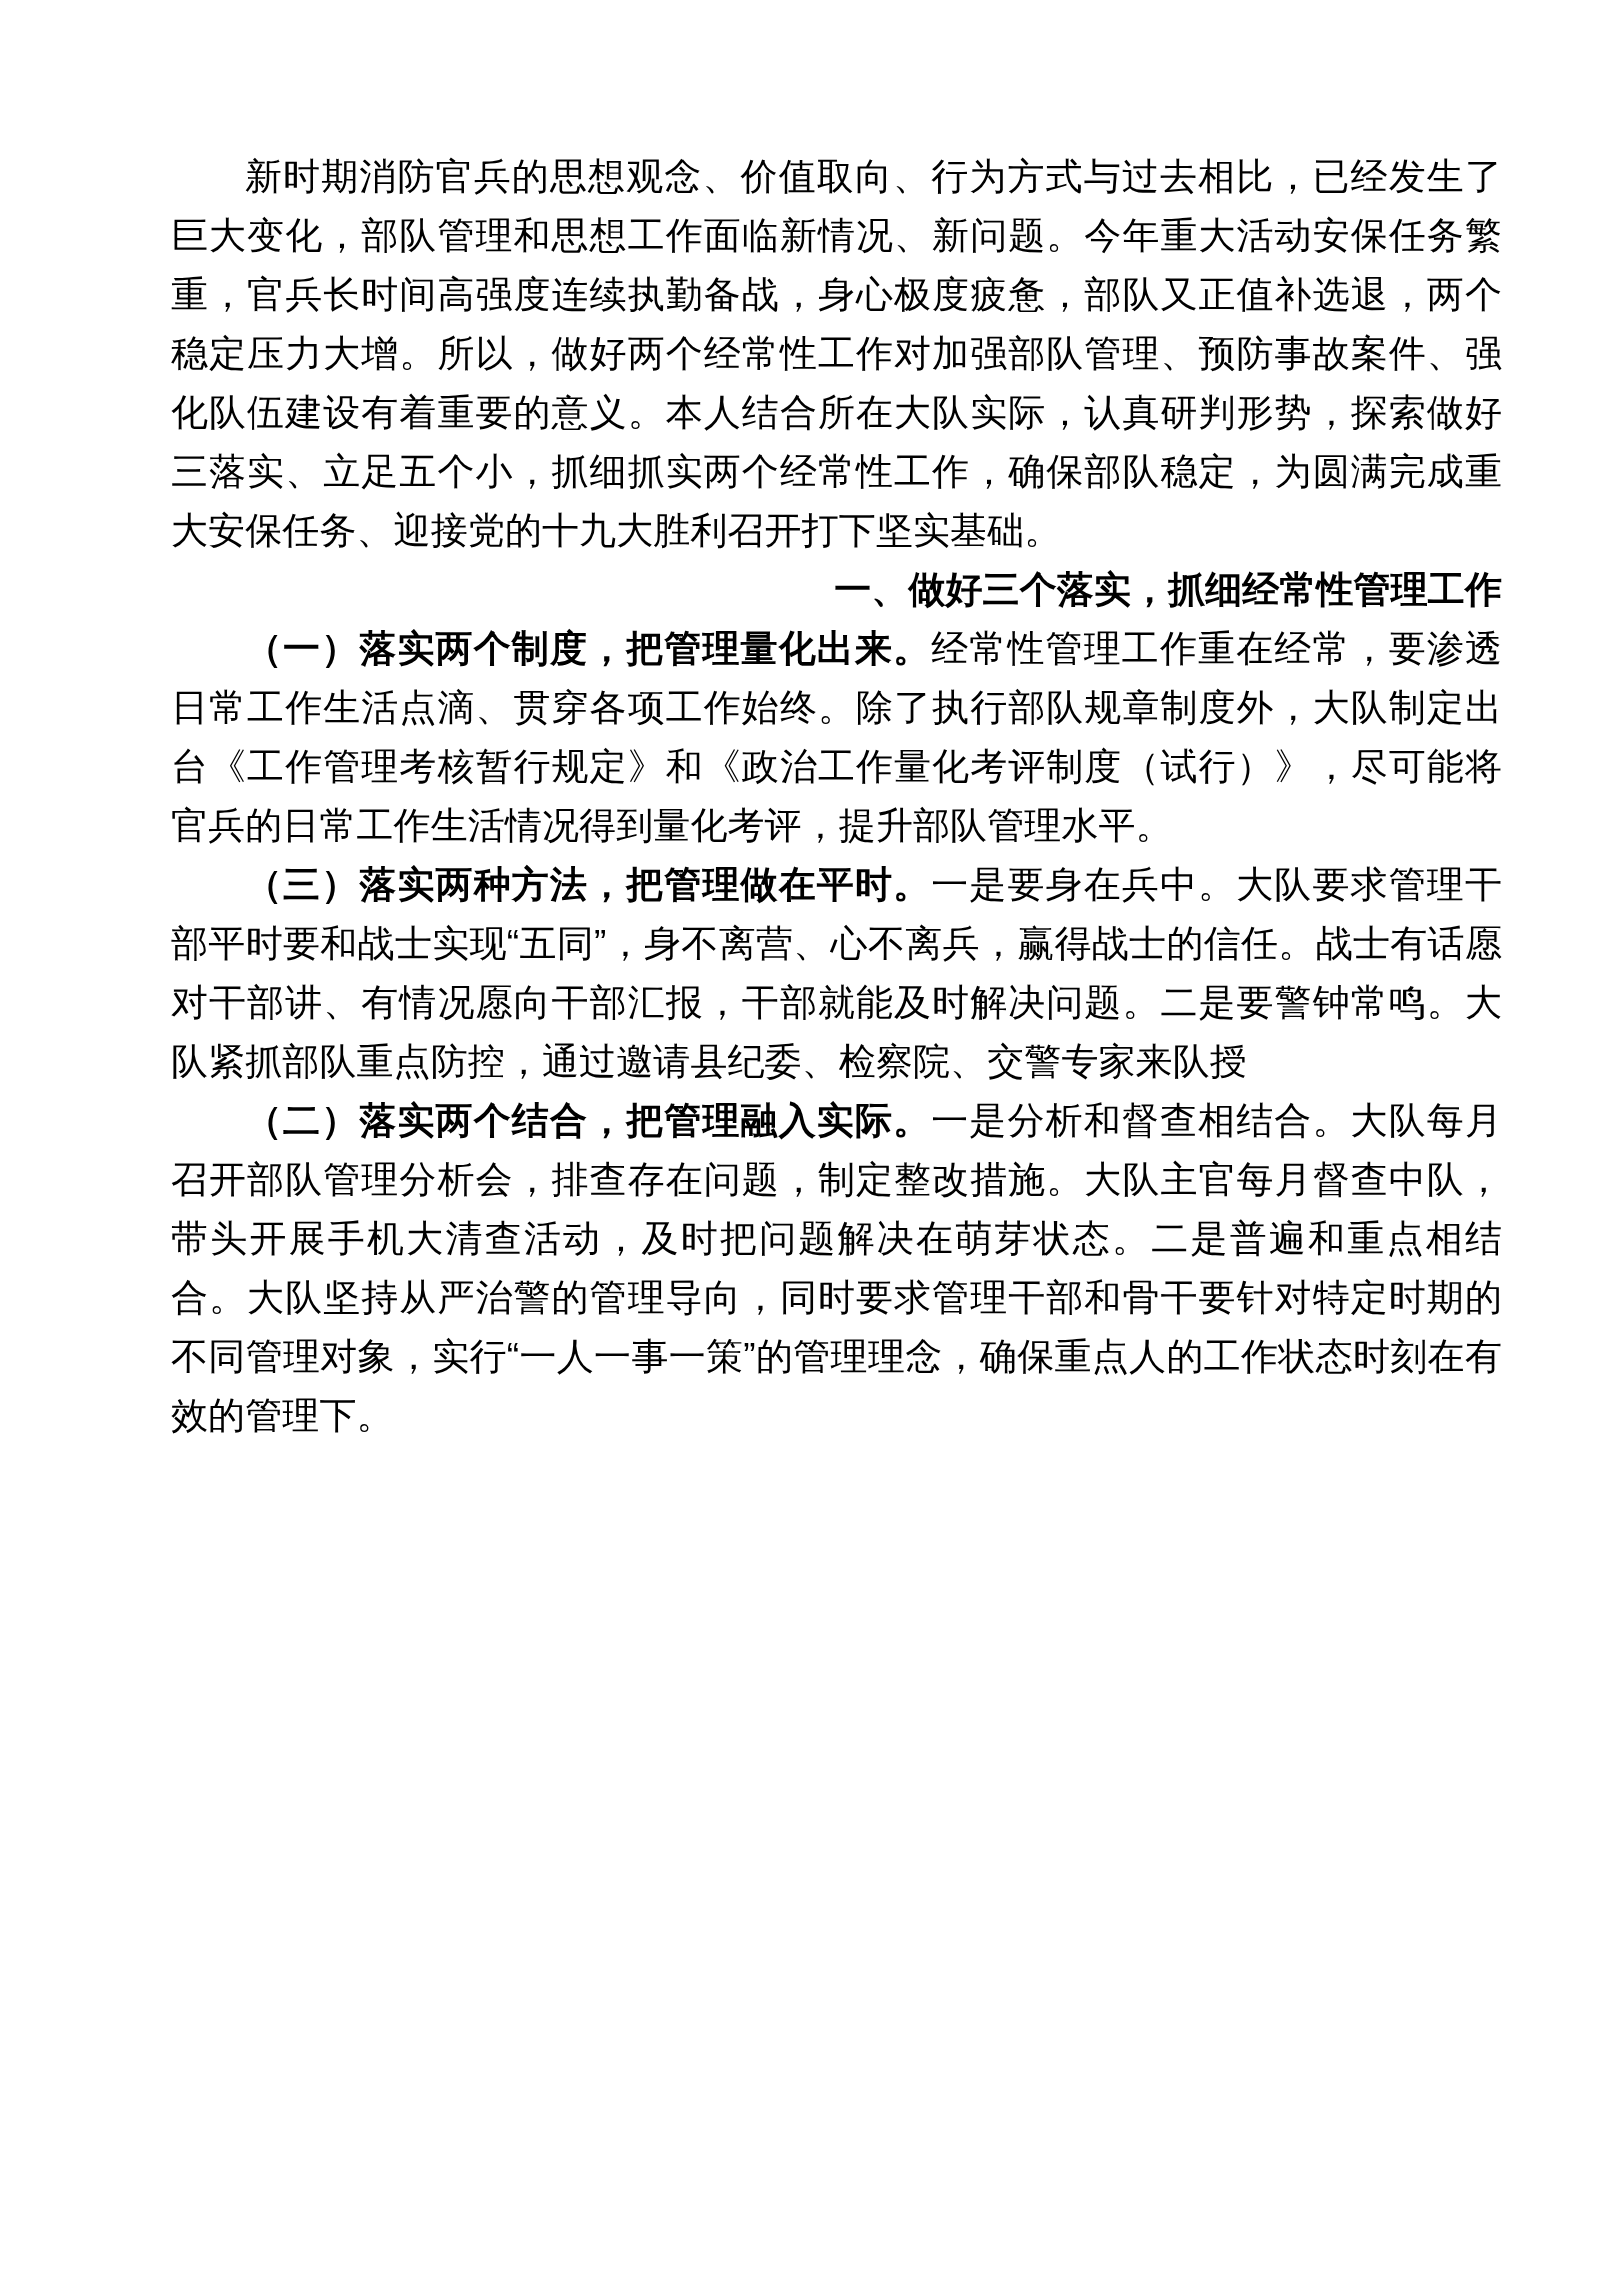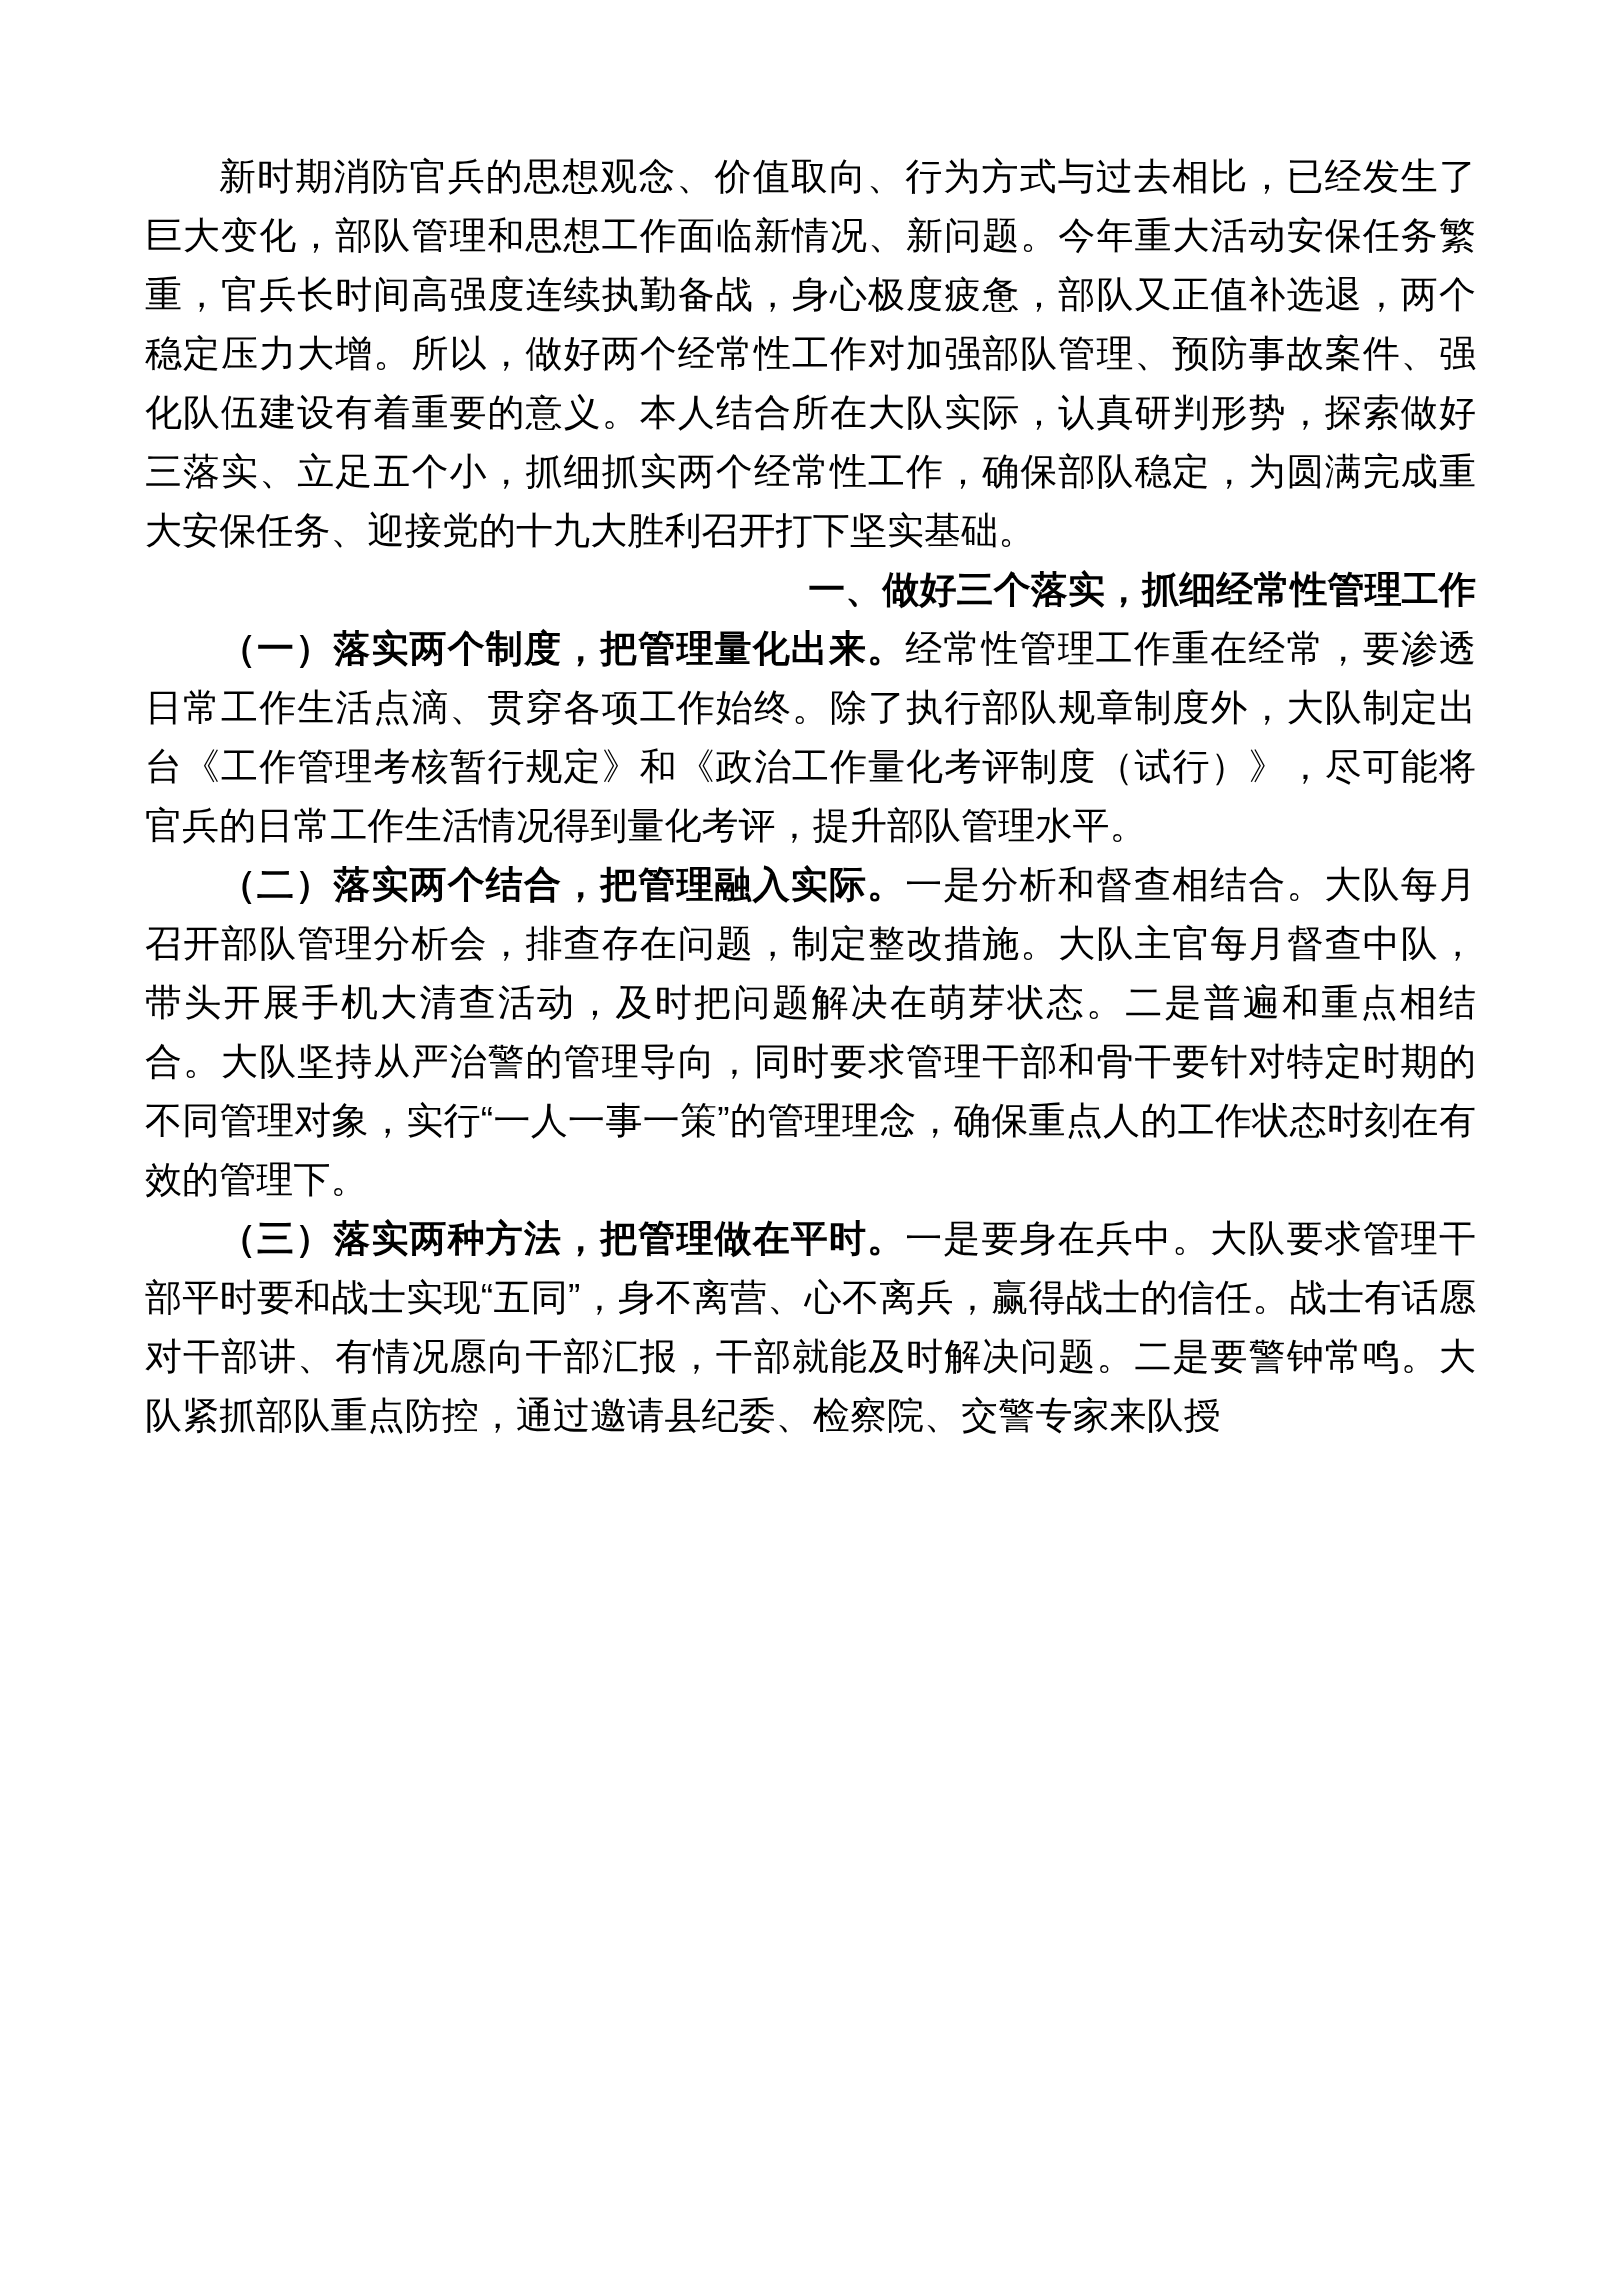--- a/index.html
+++ b/index.html
@@ -15,20 +15,21 @@
     position: relative;
     width: 1621px;
     height: 2293px;
     background: #ffffff;
     box-sizing: border-box;
     padding: 147px 145px 0 145px;
     overflow: hidden;
   }
   .doc-body {
     width: 1331px;
+    margin-left: 26px;
   }
   
   .para {
     font-size: 37px;
     line-height: 59px;
     text-align: justify;
     text-justify: inter-ideograph;
     text-indent: 2em;
     margin: 0 0 0 0;
     letter-spacing: 0.1px;
@@ -68,19 +69,19 @@
 
 <div class="page">
   <div class="doc-body">
 
     <p class="para">新时期消防官兵的思想观念、价值取向、行为方式与过去相比，已经发生了巨大变化，部队管理和思想工作面临新情况、新问题。今年重大活动安保任务繁重，官兵长时间高强度连续执勤备战，身心极度疲惫，部队又正值补选退，两个稳定压力大增。所以，做好两个经常性工作对加强部队管理、预防事故案件、强化队伍建设有着重要的意义。本人结合所在大队实际，认真研判形势，探索做好三落实、立足五个小，抓细抓实两个经常性工作，确保部队稳定，为圆满完成重大安保任务、迎接党的十九大胜利召开打下坚实基础。</p>
 
     <p class="heading-1">一、做好三个落实，抓细经常性管理工作</p>
 
     <p class="sub-para"><span class="lead">（一）落实两个制度，把管理量化出来。</span><span class="rest">经常性管理工作重在经常，要渗透日常工作生活点滴、贯穿各项工作始终。除了执行部队规章制度外，大队制定出台《工作管理考核暂行规定》和《政治工作量化考评制度（试行）》，尽可能将官兵的日常工作生活情况得到量化考评，提升部队管理水平。</span></p>
 
+    <p class="sub-para"><span class="lead">（三）落实两种方法，把管理做在平时。</span><span class="rest">一是要身在兵中。大队要求管理干部平时要和战士实现“五同”，身不离营、心不离兵，赢得战士的信任。战士有话愿对干部讲、有情况愿向干部汇报，干部就能及时解决问题。二是要警钟常鸣。大队紧抓部队重点防控，通过邀请县纪委、检察院、交警专家来队授</span></p>
+
     <p class="sub-para"><span class="lead">（二）落实两个结合，把管理融入实际。</span><span class="rest">一是分析和督查相结合。大队每月召开部队管理分析会，排查存在问题，制定整改措施。大队主官每月督查中队，带头开展手机大清查活动，及时把问题解决在萌芽状态。二是普遍和重点相结合。大队坚持从严治警的管理导向，同时要求管理干部和骨干要针对特定时期的不同管理对象，实行“一人一事一策”的管理理念，确保重点人的工作状态时刻在有效的管理下。</span></p>
-
-    <p class="sub-para"><span class="lead">（三）落实两种方法，把管理做在平时。</span><span class="rest">一是要身在兵中。大队要求管理干部平时要和战士实现“五同”，身不离营、心不离兵，赢得战士的信任。战士有话愿对干部讲、有情况愿向干部汇报，干部就能及时解决问题。二是要警钟常鸣。大队紧抓部队重点防控，通过邀请县纪委、检察院、交警专家来队授</span></p>
 
   </div>
 </div>
 
 
 </body></html>

